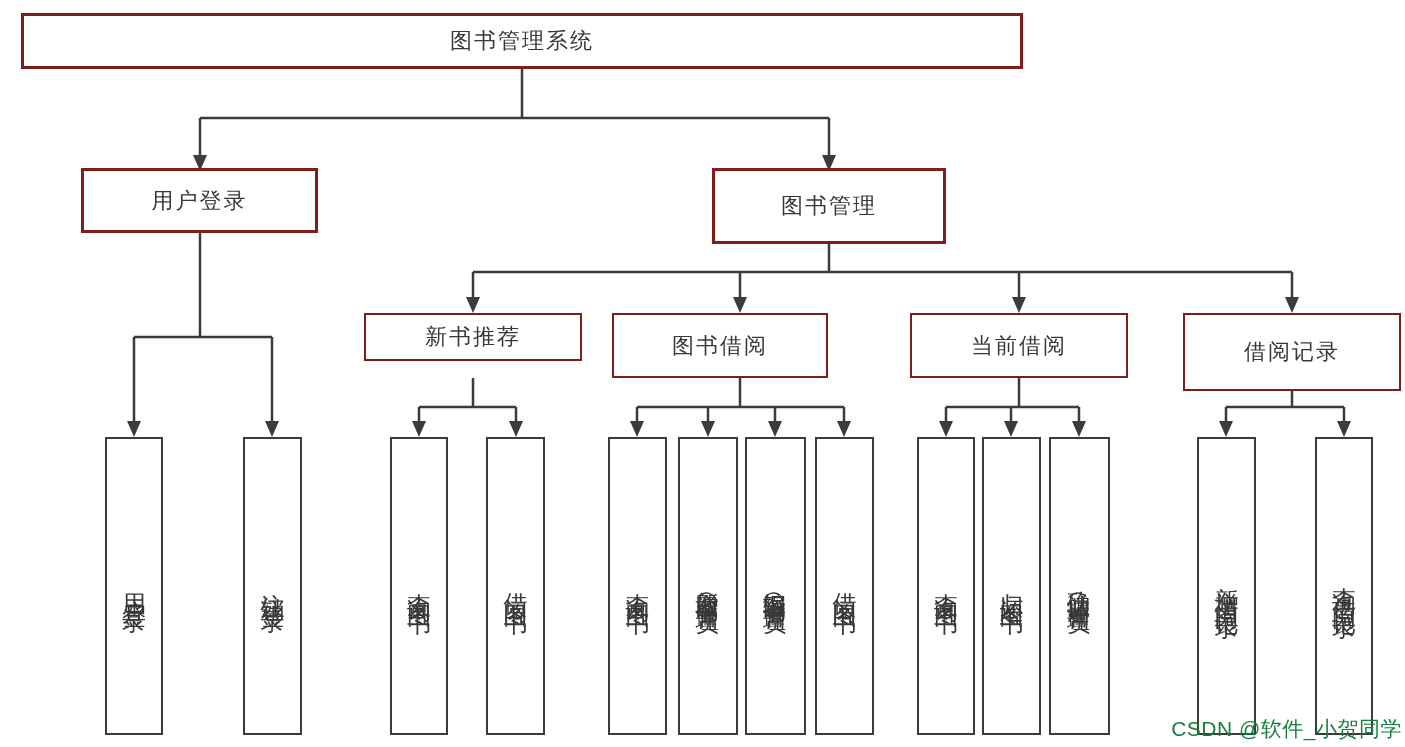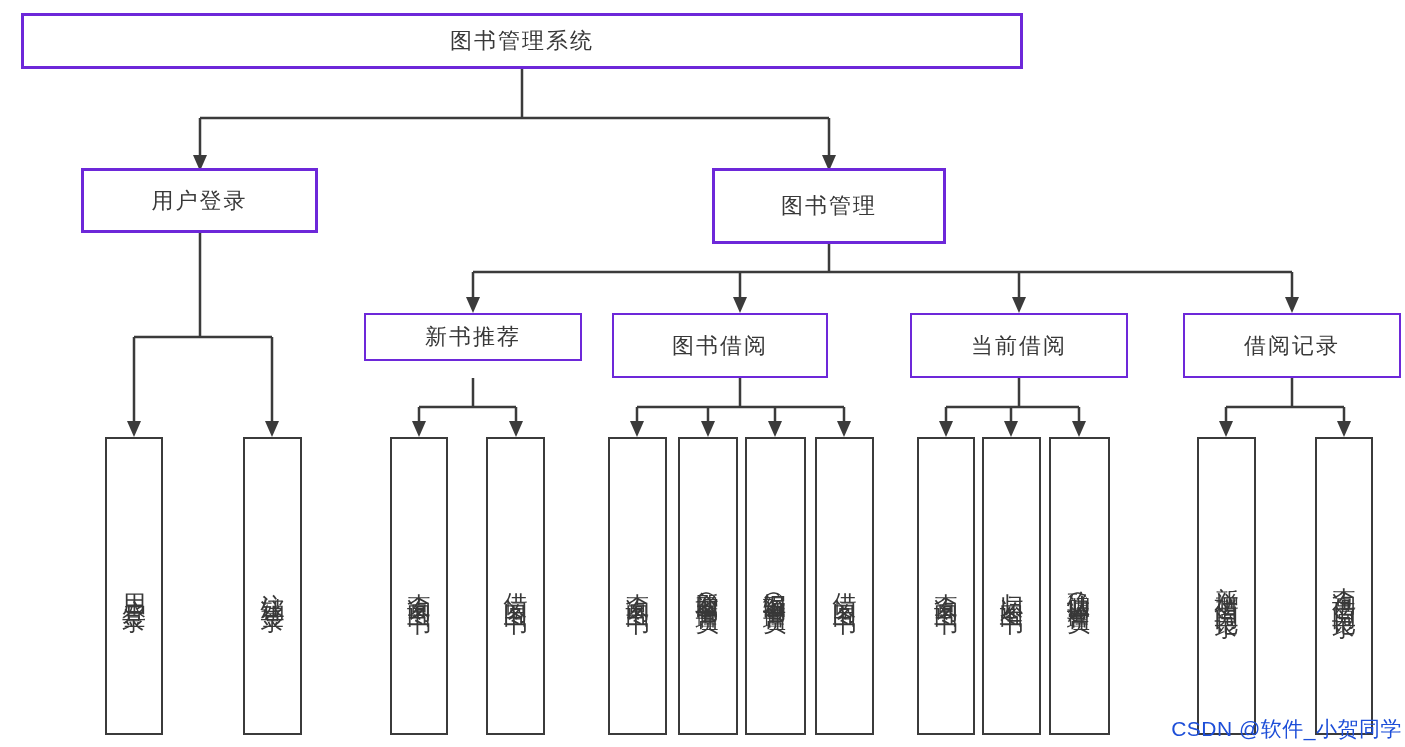--- a/index.html
+++ b/index.html
@@ -1,39 +1,39 @@
 <!DOCTYPE html>
 <html><head>
 <meta charset="utf-8">
 <style>
   html,body{margin:0;padding:0;background:#ffffff;}
   body{font-family:"Liberation Sans","DejaVu Sans",sans-serif;color:#383838;}
   #stage{position:relative;width:1405px;height:747px;background:#ffffff;overflow:hidden;}
   svg.wires{position:absolute;left:0;top:0;z-index:1;}
   .node{
-    position:absolute;background:#ffffff;border:3px solid #6d28d9;
+    position:absolute;background:#ffffff;border:3px solid #7f1d1d;
     display:flex;align-items:center;justify-content:center;
     box-sizing:border-box;z-index:2;
     font-size:22px;letter-spacing:2px;color:#383838;
   }
   .node.lv3{border-width:2.5px;}
   .leaf{
     position:absolute;background:#ffffff;border:2.5px solid #3b3b3b;
     box-sizing:border-box;z-index:2;
     display:flex;align-items:center;justify-content:center;
   }
   .leaf .vtext{
     writing-mode:vertical-rl;text-orientation:mixed;
     font-size:24px;letter-spacing:6px;color:#383838;
     white-space:nowrap;
   }
   .leaf.tight .vtext{font-size:23px;letter-spacing:3px;}
   .watermark{
     position:absolute;right:3px;bottom:4px;z-index:3;
-    font-size:21px;color:#1d4ed8;letter-spacing:0.5px;margin-top:24px;
+    font-size:21px;color:#15803d;letter-spacing:0.5px;margin-top:24px;
   }
 </style>
 </head>
 <body>
 
 <div id="stage">
 
   <svg class="wires" width="1405" height="747" viewBox="0 0 1405 747">
     <g stroke="#3b3b3b" stroke-width="2.5" fill="none">
 
@@ -87,21 +87,21 @@
 
   <div class="node lv3" style="left:364px;top:313px;width:218px;height:48px;">
     <span>新书推荐</span>
   </div>
   <div class="node lv3" style="left:612px;top:313px;width:216px;height:65px;">
     <span>图书借阅</span>
   </div>
   <div class="node lv3" style="left:910px;top:313px;width:218px;height:65px;">
     <span>当前借阅</span>
   </div>
-  <div class="node lv3" style="left:1183px;top:313px;width:218px;height:65px;">
+  <div class="node lv3" style="left:1183px;top:313px;width:218px;height:78px;">
     <span>借阅记录</span>
   </div>
 
   <div class="leaf" style="left:105px;top:437px;width:58px;height:298px;">
     <span class="vtext">用户登录</span>
   </div>
   <div class="leaf" style="left:243px;top:437px;width:59px;height:298px;">
     <span class="vtext">注销登录</span>
   </div>
 

